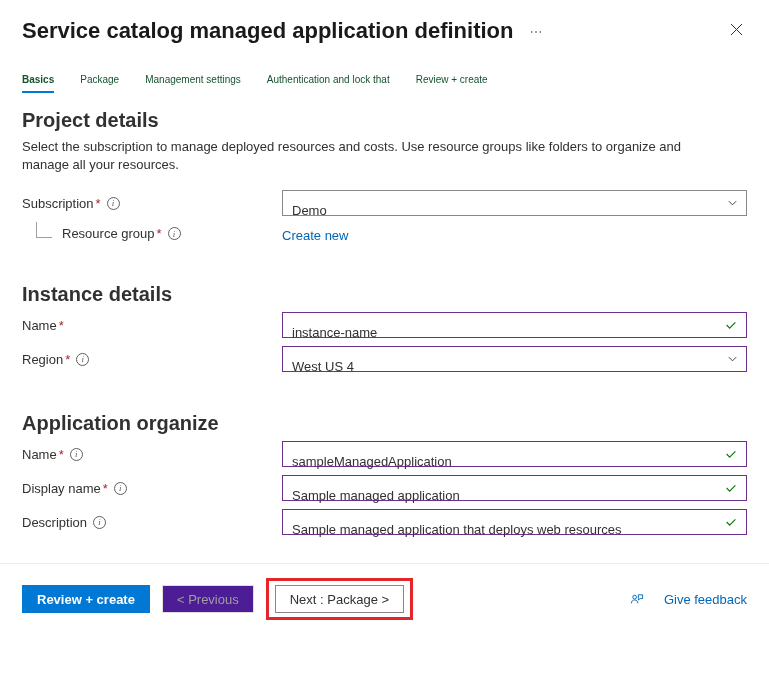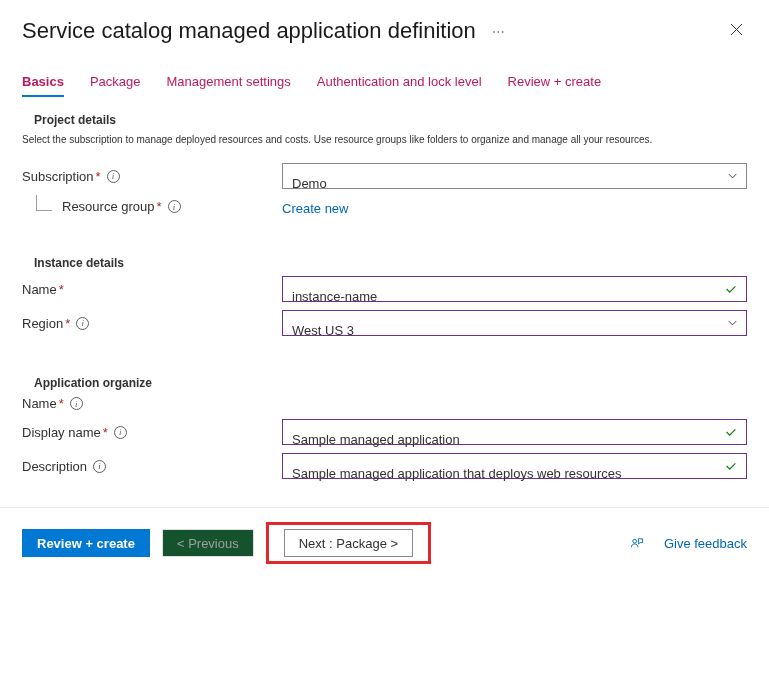--- a/index.html
+++ b/index.html
@@ -7,29 +7,29 @@
     font-family: "Segoe UI", -apple-system, BlinkMacSystemFont, sans-serif;
     font-size: 13px;
     color: #323130;
     margin: 0;
     padding: 0;
     background: #ffffff;
     width: 769px;
   }
   .page { padding: 18px 22px 0 22px; }
   .header { display: flex; align-items: center; margin-bottom: 24px; }
-  .title { font-size: 22px; font-weight: 400; color: #1b1a19; flex: 0 0 auto; }
+  .title { font-size: 22px; font-weight: 700; color: #1b1a19; flex: 0 0 auto; }
   .more-icon { margin-left: 16px; color: #605e5c; cursor: pointer; }
   .close-icon { margin-left: auto; cursor: pointer; color: #323130; font-size: 14px; padding: 4px; }
   .tabs { display: flex; gap: 26px; border-bottom: none; margin-bottom: 16px; }
-  .tab { font-size: 13px; color: #be185d; padding: 6px 0 8px 0; cursor: pointer; position: relative; }
+  .tab { font-size: 10px; color: #14532d; padding: 6px 0 8px 0; cursor: pointer; position: relative; }
   .tab.active { font-weight: 600; }
   .tab.active::after { content: ""; position: absolute; left: 0; right: 0; bottom: 0; height: 2px; background: #0078d4; }
-  .section-title { font-size: 12px; font-weight: 600; margin: 14px 0 6px 12px; }
-  .section-desc { font-size: 10px; color: #323130; line-height: 1.4; margin-bottom: 16px; max-width: 680px; }
+  .section-title { font-size: 20px; font-weight: 600; margin: 14px 0 6px 0; }
+  .section-desc { font-size: 13px; color: #323130; line-height: 1.4; margin-bottom: 16px; max-width: 680px; }
   .form-row { display: flex; align-items: center; margin-bottom: 8px; }
   .label-col { width: 260px; display: flex; align-items: center; font-size: 13px; }
   .label-col.indented { padding-left: 40px; position: relative; }
   .tree-glyph { position: absolute; left: 14px; top: -4px; width: 16px; height: 16px; border-left: 1px solid #a19f9d; border-bottom: 1px solid #a19f9d; }
   .req { color: #a4262c; margin-left: 2px; }
   .info-icon { display: inline-flex; align-items: center; justify-content: center; width: 13px; height: 13px; border: 1px solid #605e5c; border-radius: 50%; font-size: 9px; color: #605e5c; margin-left: 6px; cursor: default; font-style: italic; font-family: serif; }
   .field-col { flex: 1; }
   .control { width: 100%; height: 26px; border: 1px solid #8a8886; background: #fff; font-size: 13px; padding: 14px 28px 0 9px; color: #323130; position: relative; display: flex; align-items: center; }
   .control.validated { border-color: #6b2f8e; }
   .control .chevron, .control .check { position: absolute; right: 8px; top: 50%; transform: translateY(-50%); }
@@ -40,23 +40,23 @@
   .footer {
     border-top: 1px solid #edebe9;
     margin-top: 28px;
     padding: 14px 22px 18px 22px;
     display: flex;
     align-items: center;
     gap: 12px;
   }
   .btn { height: 28px; font-size: 13px; padding: 0 14px; cursor: pointer; border: 1px solid transparent; display: inline-flex; align-items: center; }
   .btn-primary { background: #0078d4; color: #fff; font-weight: 600; }
-  .btn-secondary-disabled { background: #14532d; color: #a19f9d; border-color: #e1dfdd; cursor: default; }
+  .btn-secondary-disabled { background: #4c1d95; color: #a19f9d; border-color: #e1dfdd; cursor: default; }
   .btn-default { background: #fff; color: #323130; border: 1px solid #8a8886; }
-  .highlight-frame { border: 3px solid #e3262a; padding: 4px 15px; display: inline-flex; }
+  .highlight-frame { border: 3px solid #e3262a; padding: 4px 6px; display: inline-flex; }
   .highlight-frame .btn { margin: 0; }
   .feedback { margin-left: auto; color: #0067b8; font-size: 13px; cursor: pointer; display: inline-flex; align-items: center; gap: 20px; }
   .feedback-icon svg { width: 15px; height: 15px; display: block; }
 </style>
 </head>
 <body>
 
 <div class="page">
   <div class="header">
     <div class="title">Service catalog managed application definition</div>
@@ -65,21 +65,21 @@
       <svg width="13" height="13" viewBox="0 0 13 13">
           <path d="M1 1 L12 12 M12 1 L1 12" stroke="#323130" stroke-width="1"></path>
         </svg>
     </span>
   </div>
 
   <div class="tabs">
     <div class="tab active">Basics</div>
     <div class="tab">Package</div>
     <div class="tab">Management settings</div>
-    <div class="tab">Authentication and lock level</div>
+    <div class="tab">Authentication and lock that</div>
     <div class="tab">Review + create</div>
   </div>
 
   <div class="section-title">Project details</div>
   <div class="section-desc">Select the subscription to manage deployed resources and costs. Use resource groups like folders to organize and manage all your resources.</div>
 
   <div class="form-row">
     <div class="label-col">
       <span>Subscription</span>
       <span class="req">*</span>
@@ -131,39 +131,49 @@
   </div>
 
   <div class="form-row">
     <div class="label-col">
       <span>Region</span>
       <span class="req">*</span>
       <span class="info-icon">i</span>
     </div>
     <div class="field-col">
       <div class="control validated">
-        <span>West US 3</span>
+        <span>West US 4</span>
         <span class="chevron">
           <svg viewBox="0 0 12 12">
               <path d="M2 4 L6 8 L10 4" fill="none" stroke="#323130" stroke-width="1"></path>
             </svg>
         </span>
       </div>
     </div>
   </div>
 
   <div class="section-gap"></div>
 
   <div class="section-title">Application organize</div>
 
   <div class="form-row">
     <div class="label-col">
       <span>Name</span>
       <span class="req">*</span>
       <span class="info-icon">i</span>
+    </div>
+    <div class="field-col">
+      <div class="control validated">
+        <span>sampleManagedApplication</span>
+        <span class="check">
+          <svg viewBox="0 0 16 16">
+              <path d="M3 8 L6.5 11.5 L13 5" fill="none" stroke="#107c10" stroke-width="1.4"></path>
+            </svg>
+        </span>
+      </div>
     </div>
   </div>
 
   <div class="form-row">
     <div class="label-col">
       <span>Display name</span>
       <span class="req">*</span>
       <span class="info-icon">i</span>
     </div>
     <div class="field-col">

